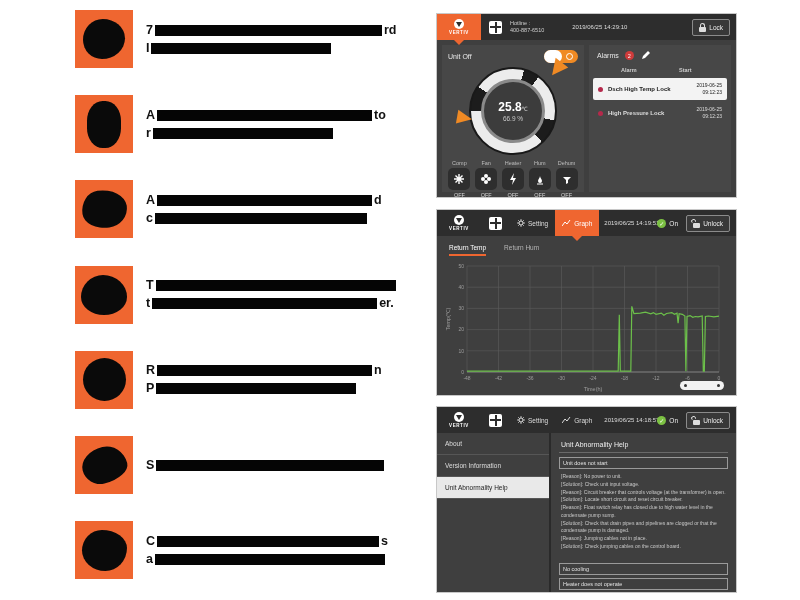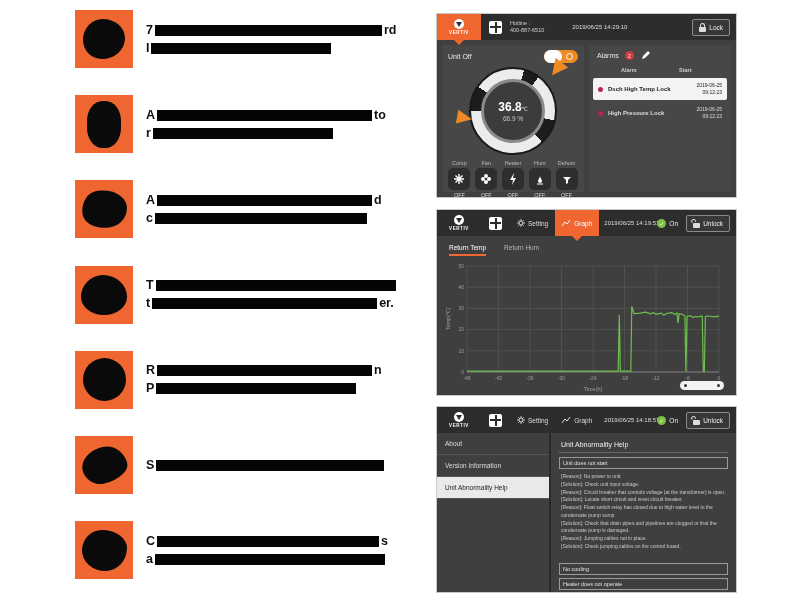--- a/index.html
+++ b/index.html
@@ -240,21 +240,21 @@
           <span class="tgl">
               <span class="tgl-knob"></span>
               <span class="tgl-ring"></span>
             </span>
         </div>
         <div class="gauge-wrap">
           <div class="gauge">
             <span class="pt-left"></span>
             <span class="pt-tr"></span>
             <div class="gauge-in">
-              <div class="gauge-temp"><span>36.8</span><span class="u">℃</span></div>
+              <div class="gauge-temp"><span>25.8</span><span class="u">℃</span></div>
               <div class="gauge-hum">66.9 %</div>
             </div>
           </div>
         </div>
         <div class="stat-row" id="status-row">
             <div class="stat">
               <span class="stat-lb">Comp</span>
               <span class="stat-tile">
                 <svg width="12" height="12" viewBox="0 0 12 12">
                   <path d="M6 1v10M1 6h10M2.5 2.5l7 7M9.5 2.5l-7 7" stroke="#fff" stroke-width="1.4"></path>

